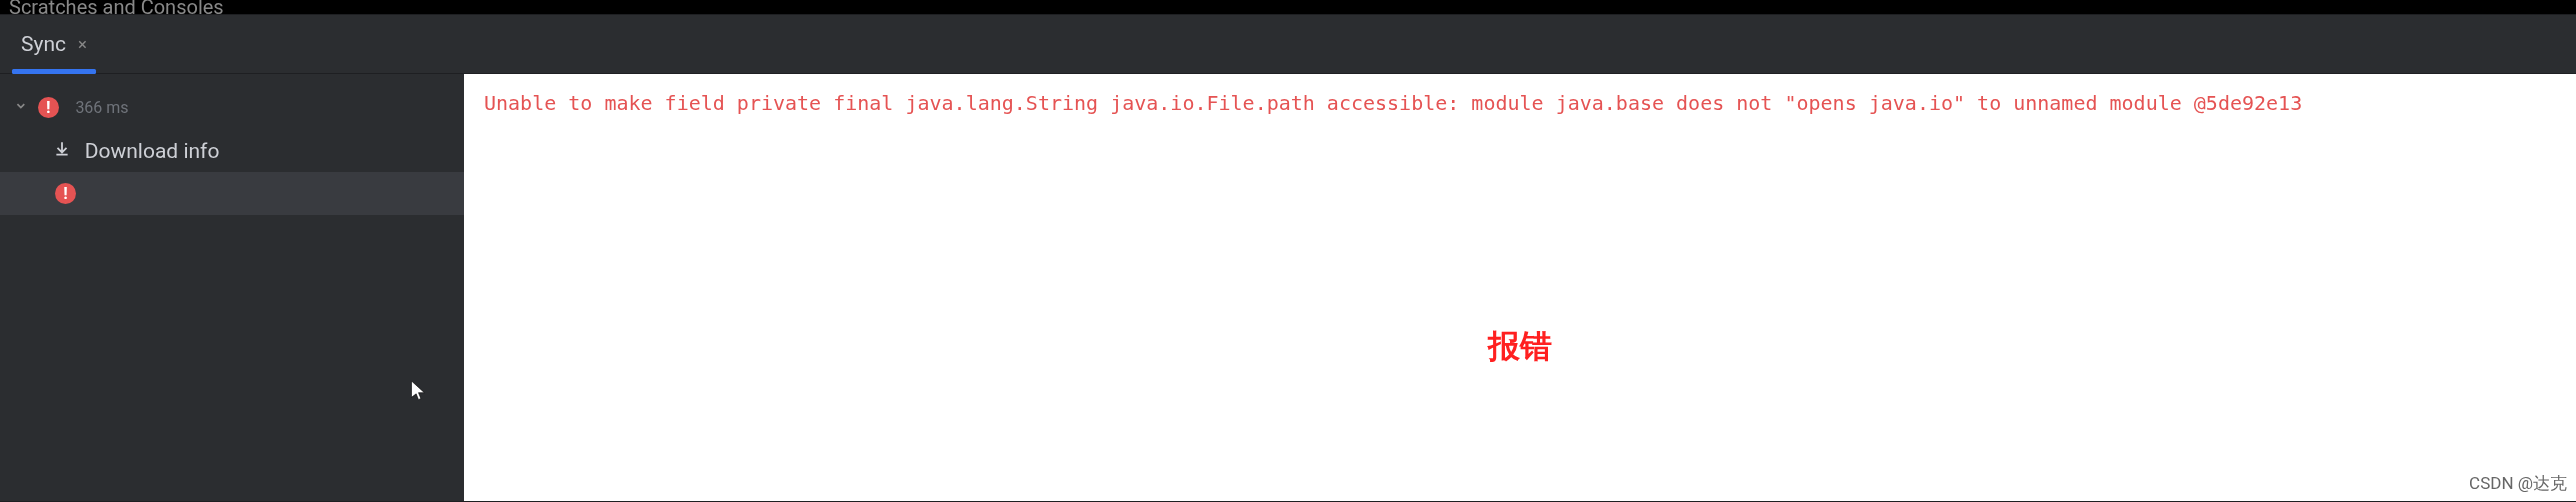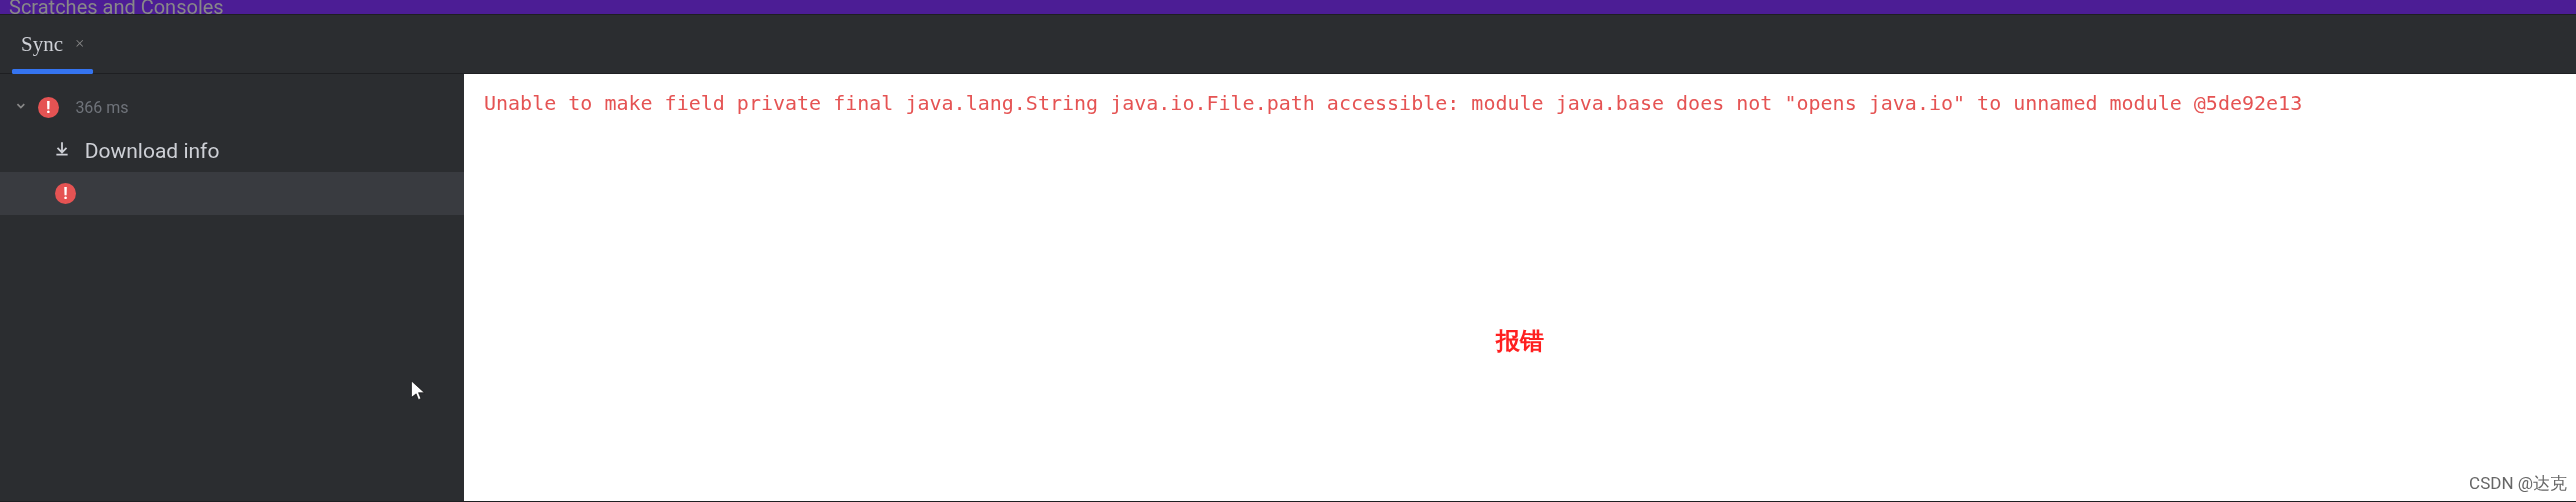--- a/index.html
+++ b/index.html
@@ -10,37 +10,36 @@
     body {
       background: #1e1f22;
       font-family: -apple-system, BlinkMacSystemFont, "Segoe UI", Roboto, sans-serif;
       width: 2576px;
       height: 502px;
       overflow: hidden;
       color: #bcbec4;
     }
     .top-bar {
       height: 15px;
-      background: #4c1d95;
+      background: #000000;
       border-bottom: 0.8px solid #1e1f22;
       font-size: 20px;
       color: #888;
       padding-left: 9px;
       line-height: 3px;
       overflow: hidden;
       display: flex;
       align-items: center;
     }
     .tab-bar {
       height: 59px;
       background: #2b2d30;
       border-bottom: 0.8px solid #1e1f22;
       display: flex;
       align-items: center;
-      font-family: Liberation Serif, serif;
     }
     .tab {
       display: flex;
       align-items: center;
       padding: 0 21px;
       height: 59px;
       color: #ced0d6;
       font-size: 21px;
       position: relative;
     }
@@ -137,21 +136,21 @@
       font-size: 20px;
       white-space: pre;
     }
     .annotation {
       position: absolute;
       top: 251px;
       left: 50%;
       transform: translateX(-50%);
       color: #ff2020;
       font-weight: bold;
-      font-size: 24px;
+      font-size: 32px;
       font-family: "Microsoft YaHei", sans-serif;
     }
     .mouse-cursor {
       position: absolute;
       left: 411px;
       top: 381px;
       font-size: 18px;
       color: #fff;
     }
     .watermark {

